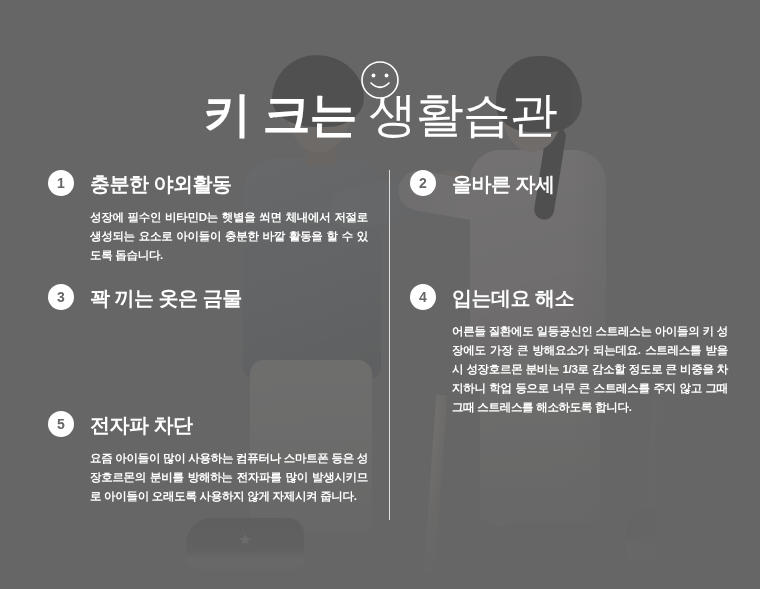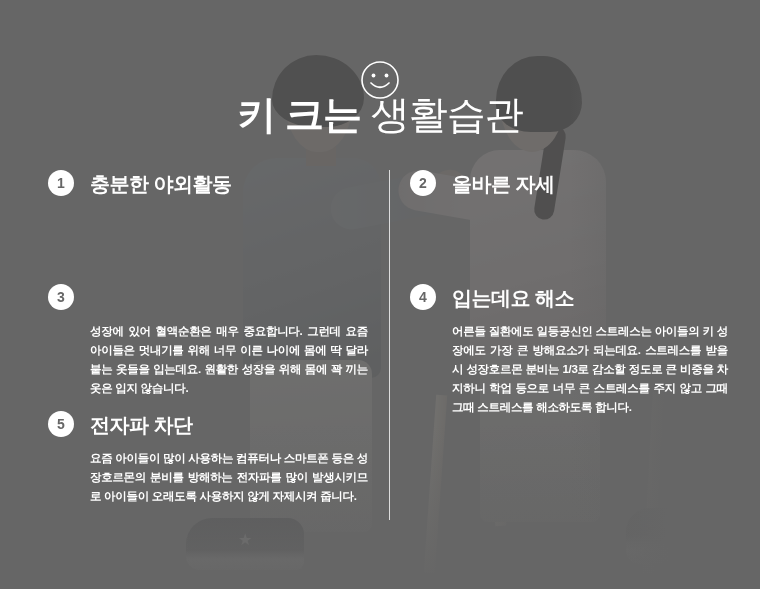--- a/index.html
+++ b/index.html
@@ -146,21 +146,21 @@
 
   .smiley {
     position: absolute; left: 50%; top: 60px;
     transform: translateX(-50%);
   }
 
   .title {
     position: absolute; left: 0; top: 92px;
     width: 760px;
     text-align: center;
-    font-size: 39px;
+    font-size: 48px;
     line-height: 46px;
     letter-spacing: -1px;
     color: #ffffff;
     white-space: nowrap;
   }
   .title .kw { font-weight: bold; }
   .title .lt { font-weight: normal; }
 
   .divider {
     position: absolute; left: 389px; top: 170px;
@@ -266,34 +266,35 @@
 
     <div class="divider"></div>
 
     <div class="tips">
 
       <div class="tip tip-1">
         <div class="tip-head">
           <span class="badge">1</span>
           <span class="tip-title">충분한 야외활동</span>
         </div>
+        <p class="tip-body">성장에 필수인 비타민D는 햇볕을 쐬면 체내에서 저절로 생성되는 요소로 아이들이 충분한 바깥 활동을 할 수 있도록 돕습니다.</p>
       </div>
 
       <div class="tip tip-2">
         <div class="tip-head">
           <span class="badge">2</span>
           <span class="tip-title">올바른 자세</span>
         </div>
       </div>
 
       <div class="tip tip-3">
         <div class="tip-head">
           <span class="badge">3</span>
-        </div>
-        <p class="tip-body">성장에 있어 혈액순환은 매우 중요합니다. 그런데 요즘 아이들은 멋내기를 위해 너무 이른 나이에 몸에 딱 달라붙는 옷들을 입는데요. 원활한 성장을 위해 몸에 꽉 끼는 옷은 입지 않습니다.</p>
+          <span class="tip-title">꽉 끼는 옷은 금물</span>
+        </div>
       </div>
 
       <div class="tip tip-4">
         <div class="tip-head">
           <span class="badge">4</span>
           <span class="tip-title">입는데요 해소</span>
         </div>
         <p class="tip-body">어른들 질환에도 일등공신인 스트레스는 아이들의 키 성장에도 가장 큰 방해요소가 되는데요. 스트레스를 받을 시 성장호르몬 분비는 1/3로 감소할 정도로 큰 비중을 차지하니 학업 등으로 너무 큰 스트레스를 주지 않고 그때그때 스트레스를 해소하도록 합니다.</p>
       </div>
 

